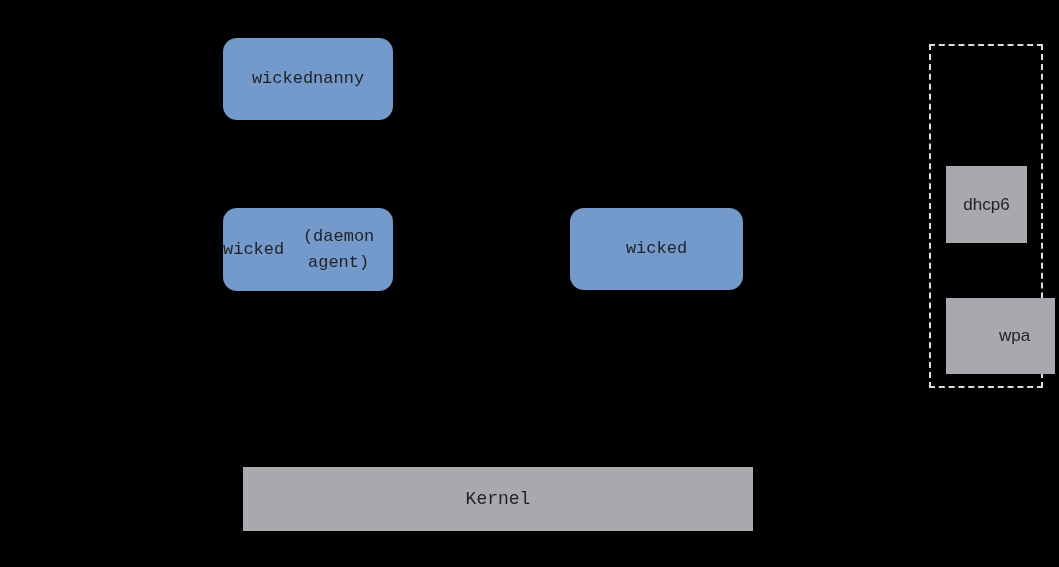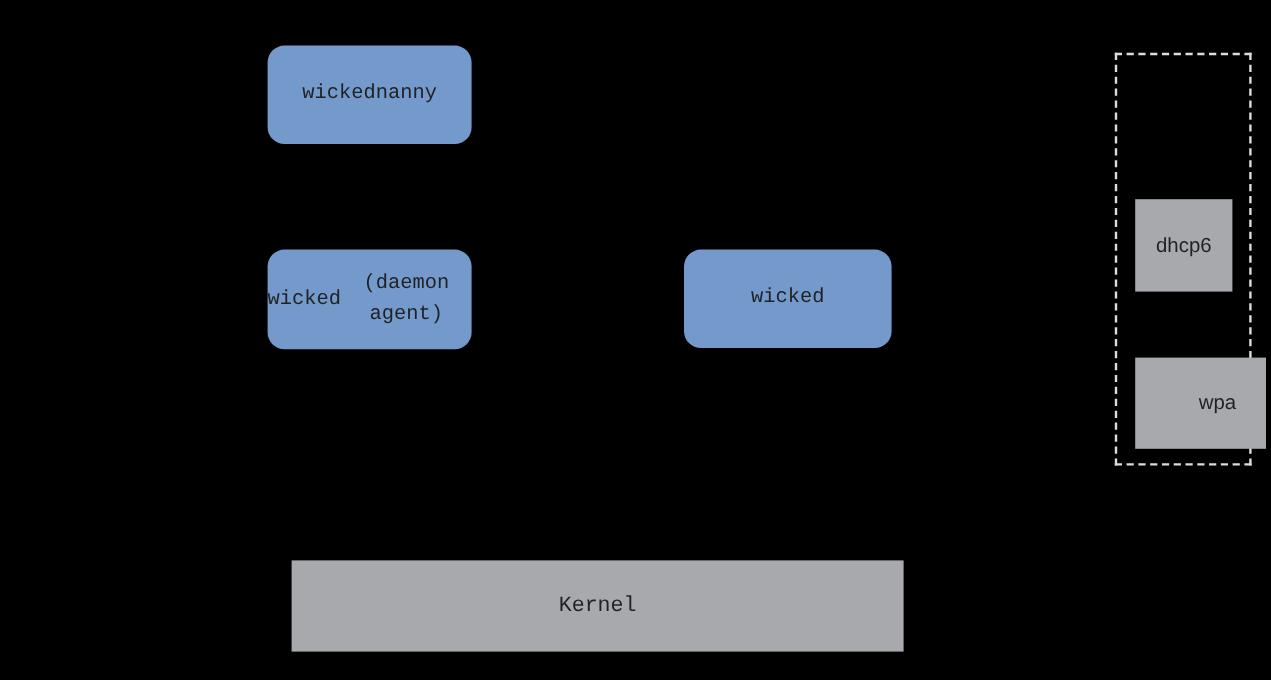--- a/index.html
+++ b/index.html
@@ -55,21 +55,21 @@
     background: var(--node-gray, #a7a9ac);
     color: var(--label-text, #1f2124);
     font-size: 17px;
   }
   .supplicant.s0 { top: 14px; }
   .supplicant.s1 { top: 120px; }
   .supplicant.s2 { top: 252px; height: 76px; padding-left: 28px; }
   
   .kernel {
     left: 243px; top: 467px;
-    width: 510px; height: 76px;
+    width: 510px; height: 64px;
     font-size: 18px;
   }
 </style>
 </head>
 <body>
 
 <div class="canvas">
 
   <div class="node blue wicked-client">
     <div>wicked</div>

